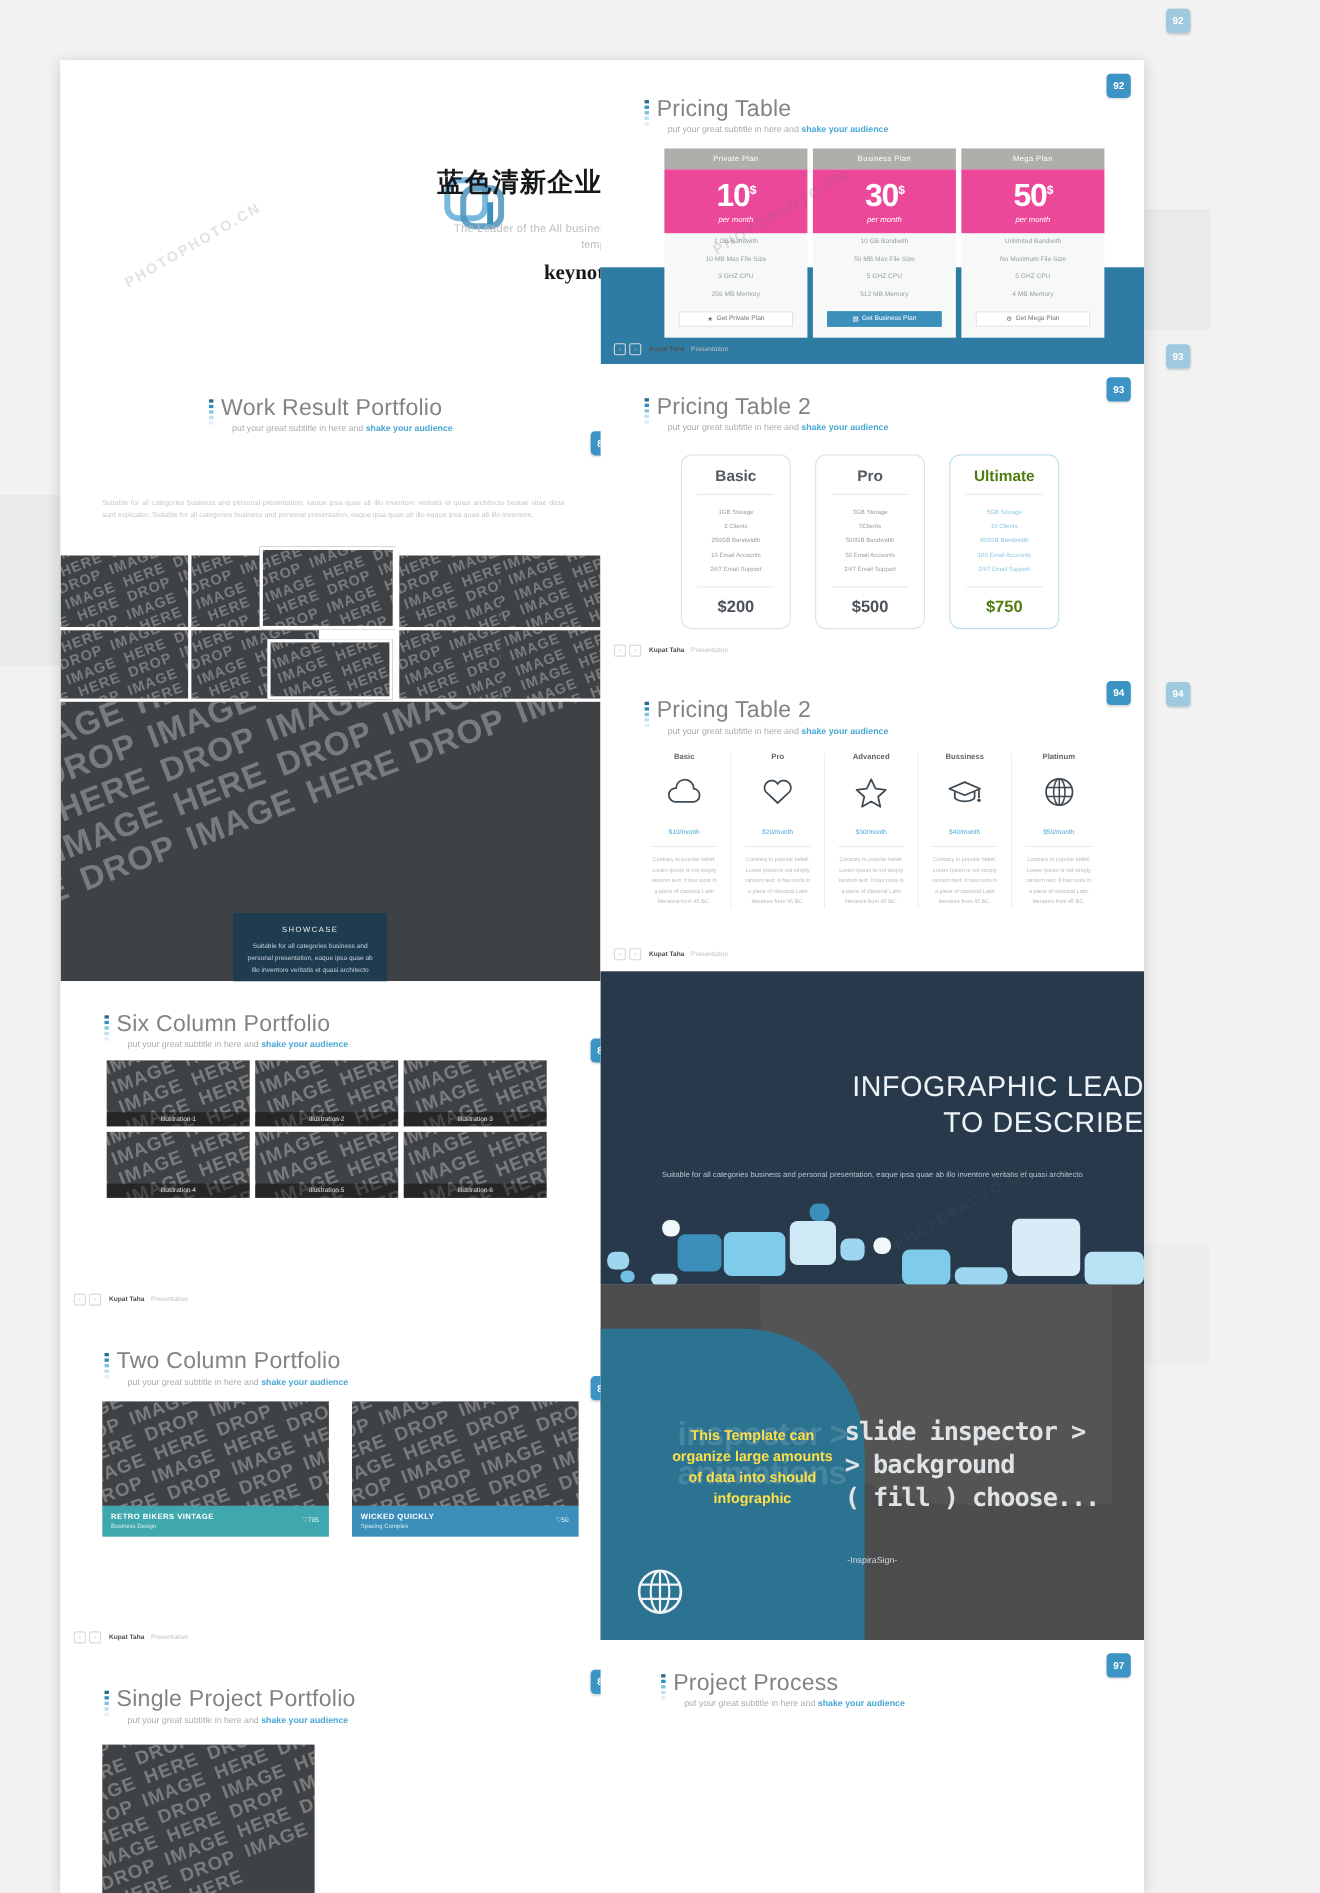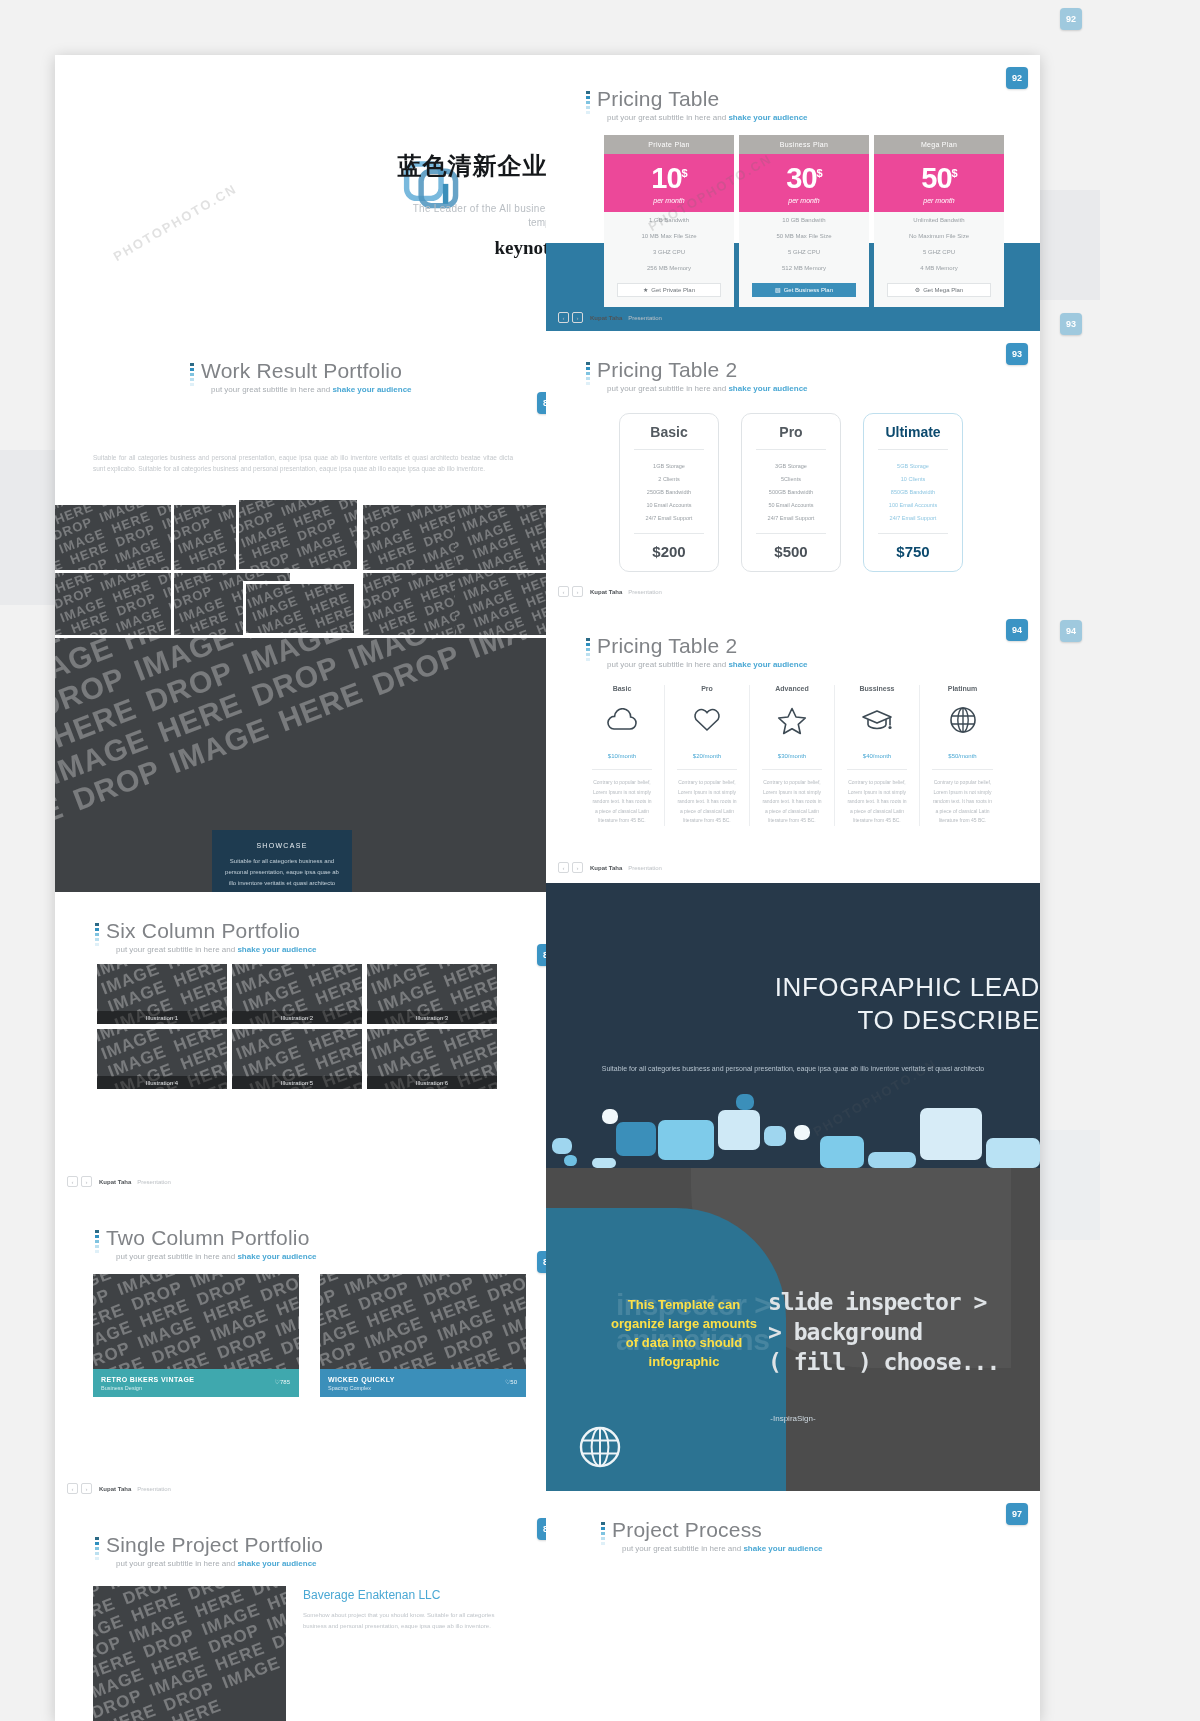--- a/index.html
+++ b/index.html
@@ -169,21 +169,21 @@
   .pt2-row { position:absolute; left:73px; top:82px; display:flex; gap:22px; }
   .pt2-card {
     width:100px; border:1px solid #dfe3e6; border-radius:10px; background:#fff;
     padding:10px 0 0; text-align:center;
   }
   .pt2-card .nm { font-size:14px; font-weight:bold; color:#535a60; padding-bottom:9px; }
   .pt2-card .hr { height:1px; background:#e6e9eb; margin:0 14px; }
   .pt2-card ul { list-style:none; padding:9px 0; }
   .pt2-card li { font-size:5.5px; color:#9aa0a5; padding:3.5px 0; }
   .pt2-card .price { font-size:15px; font-weight:bold; color:#4a5158; padding:9px 0 11px; }
-  .pt2-card.accent .nm, .pt2-card.accent .price { color:#0c4a6e; }
+  .pt2-card.accent .nm, .pt2-card.accent .price { color:#4d7c0f; }
   .pt2-card.accent li { color:#8fc7e2; }
   .pt2-card.accent { border-color:#bfdfee; }
 
   
   #pt3 { left:491px; top:552px; width:494px; height:276px; }
   .pt3-row { position:absolute; left:34px; top:78px; display:flex; }
   .pt3-col { width:85px; text-align:center; padding:0 3px; border-right:1px solid #eceef0; }
   .pt3-col:last-child { border-right:none; }
   .pt3-col .nm { font-size:7px; color:#5f666c; font-weight:bold; margin-bottom:9px; }
   .pt3-col .ic { height:38px; display:flex; align-items:center; justify-content:center; }
@@ -429,24 +429,20 @@
             <i></i>
             <i></i>
             <i></i>
           </div>
         <div class="stitle">Single Project Portfolio</div>
         <div class="ssub"><span>put your great subtitle in here and </span><b>shake your audience</b></div>
       </div>
       <div class="ph img">
           <div class="txt">DROP IMAGE HERE DROP IMAGE HERE DROP IMAGE HERE DROP IMAGE HERE DROP IMAGE HERE DROP IMAGE HERE DROP IMAGE HERE DROP IMAGE HERE DROP IMAGE HERE DROP IMAGE HERE DROP IMAGE HERE DROP IMAGE HERE DROP IMAGE HERE DROP IMAGE HERE DROP IMAGE HERE DROP IMAGE HERE</div>
         </div>
-      <div class="txtcol">
-        <div class="pt">Baverage Enaktenan LLC</div>
-        <div class="pd">Somehow about project that you should know. Suitable for all categories business and personal presentation, eaque ipsa quae ab illo inventore.</div>
-      </div>
       <div class="snum" style="right:-13px;top:12px;">84</div>
     </div>
 
     <div class="slide" id="pt1">
       <div class="pt1-dark"></div>
       <div class="stitle-wrap" style="left:40px;top:33px;">
         <div class="stitle-bars">
             <i></i>
             <i></i>
             <i></i>

